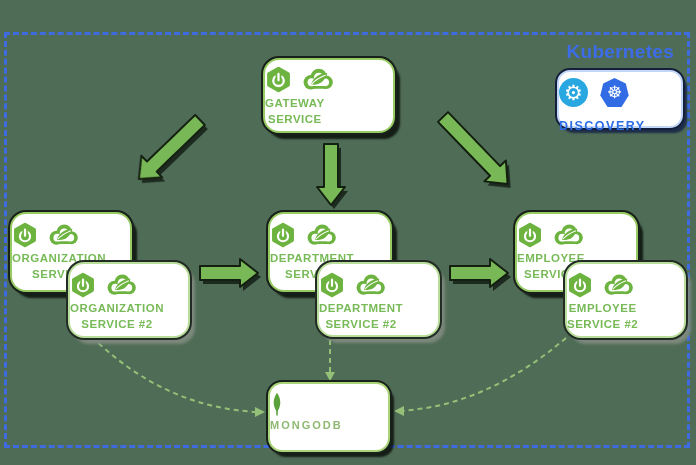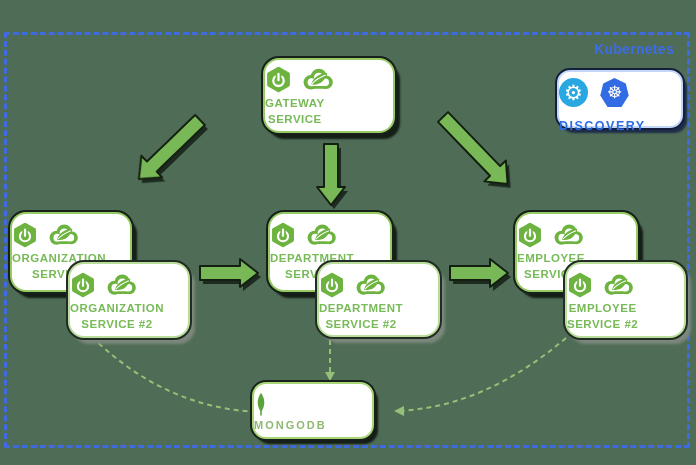--- a/index.html
+++ b/index.html
@@ -7,21 +7,21 @@
     width:696px;height:465px;position:relative;overflow:hidden;
     background:#4f6c56;
     font-family:"Liberation Sans",sans-serif;
   }
   .boundary{
     position:absolute;left:4px;top:32px;width:686px;height:416px;
     border:3px dashed #3e6be0;box-sizing:border-box;z-index:0;
   }
   .k8s-label{
     position:absolute;top:41px;right:22px;z-index:2;
-    color:#3d6ce6;font-weight:bold;font-size:14px;letter-spacing:.3px;
+    color:#3d6ce6;font-weight:bold;font-size:19px;letter-spacing:.3px;
   }
   .overlay{position:absolute;left:0;top:0;z-index:1}
   .node{
     position:absolute;background:#ffffff;border-radius:16px;box-sizing:border-box;
     display:flex;flex-direction:column;align-items:flex-start;z-index:2;
   }
   .svc{border:2.5px solid #97ca62;box-shadow:0 0 0 2px #17211a,5px 6px 2px rgba(10,16,10,.85);padding-top:8px}
   .replica{border:2.5px solid #b9dd9a;box-shadow:0 0 0 2px #222c24,5px 6px 3px rgba(126,138,126,.95);z-index:3;padding-top:8px}
   .gatewaybox{padding-top:6px}
   .mongobox{border:2.5px solid #a9d578;box-shadow:0 0 0 2px #17211a,4px 5px 2px rgba(10,16,10,.85);border-radius:14px;padding-top:6px}
@@ -238,20 +238,20 @@
           <use href="#spring-cloud"></use>
         </svg>
       </span>
   </div>
   <div class="svc-label">
     <span>EMPLOYEE</span><br>
     <span>SERVICE #2</span>
   </div>
 </div>
 
-<div class="node mongobox" style="left:252px;top:382px;width:122px;height:57px">
+<div class="node mongobox" style="left:268px;top:382px;width:122px;height:70px">
   <span class="icon">
       <svg width="14" height="28" viewBox="0 0 16 28">
         <use href="#mongo-leaf"></use>
       </svg>
     </span>
   <div class="mongo-label">MONGODB</div>
 </div>
 
 </body></html>

